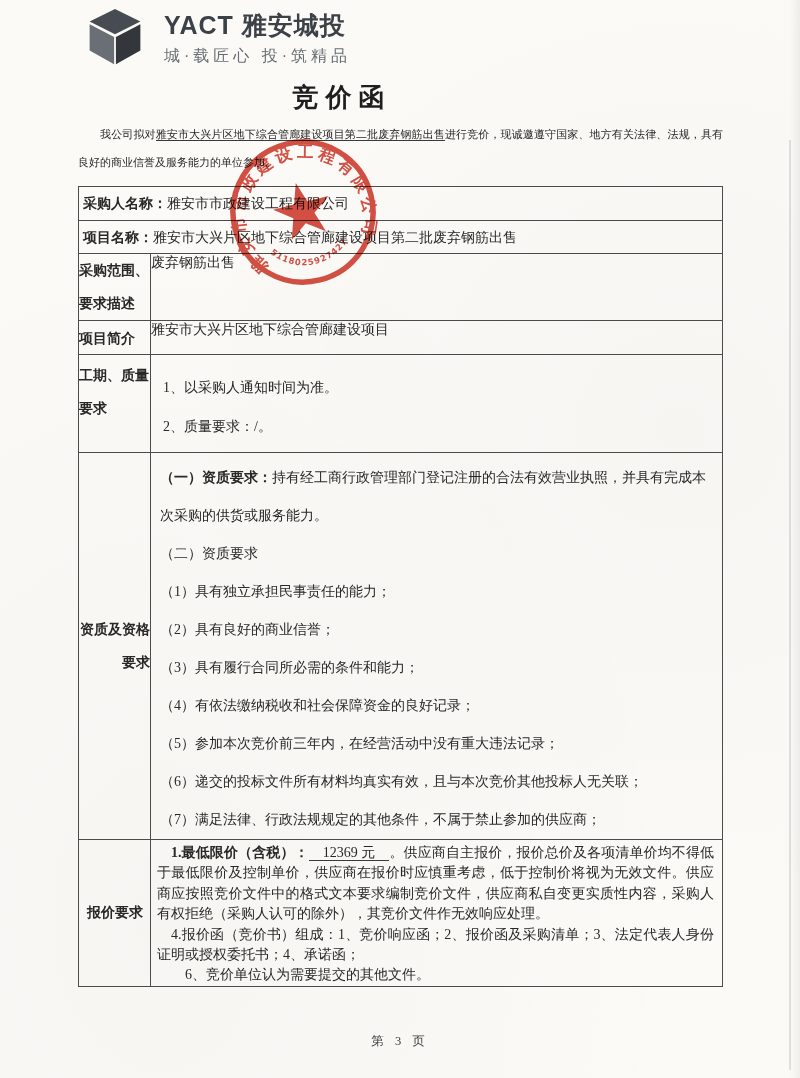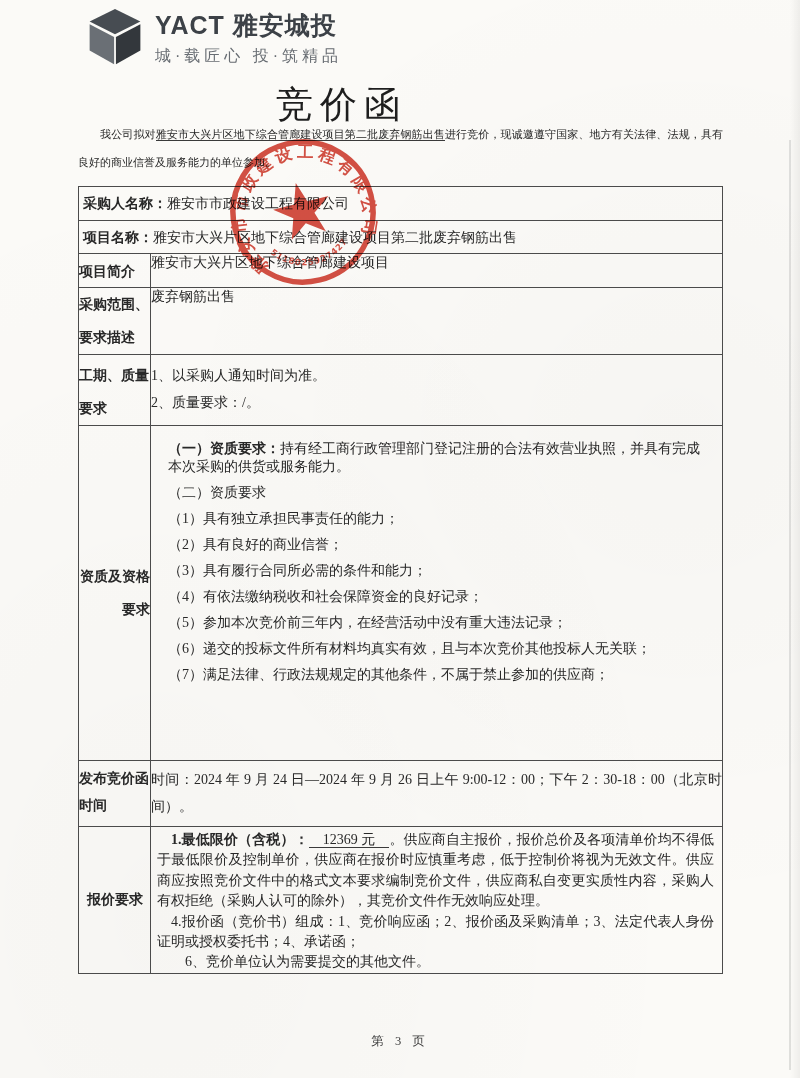--- a/index.html
+++ b/index.html
@@ -14,33 +14,33 @@
   .page{
     position:absolute;inset:0;
     background:
       radial-gradient(ellipse at 20% 85%, rgba(0,0,0,0.02), transparent 60%),
       radial-gradient(ellipse at 85% 40%, rgba(0,0,0,0.018), transparent 55%),
       #fbfaf7;
   }
   
   .logo{position:absolute;left:86px;top:8px;display:flex;align-items:flex-start;}
   .logo svg{display:block;}
-  .logo-text{margin-left:11px;padding-top:4px;}
+  .logo-text{margin-left:20px;padding-top:4px;}
   .brand{
     font-family:"Liberation Sans","DejaVu Sans",sans-serif;
     font-weight:bold;font-size:25px;color:#3c4147;letter-spacing:1px;line-height:1.1;
   }
   .tagline{
     font-family:"Liberation Sans","DejaVu Sans",sans-serif;
     font-size:16px;color:#686d73;letter-spacing:4px;margin-top:6px;
   }
   
   .doc-title{
     position:absolute;left:0;top:80px;width:684px;margin:0;
-    text-align:center;font-size:37px;font-weight:normal;letter-spacing:7px;color:#1e1e1e;
+    text-align:center;font-size:26px;font-weight:bold;letter-spacing:7px;color:#1e1e1e;
   }
   .intro{
     position:absolute;left:78px;top:121px;width:645px;margin:0;
     font-size:11px;line-height:27.5px;text-align:justify;text-indent:2em;color:#262626;
   }
   .u{border-bottom:1.3px solid #3a3a3a;}
   
   table.bid{
     position:absolute;left:78px;top:186px;width:644px;
     border-collapse:collapse;table-layout:fixed;
@@ -50,23 +50,23 @@
     border:1.2px solid #4b4b4b;
     vertical-align:top;
     padding:0;
     overflow:hidden;
   }
   .lab{font-weight:bold;}
   td.labcell{font-weight:bold;padding:5px 1px 0 2px;line-height:33px;}
   td.val{padding:6px 8px 0 8px;}
   .inline-row{padding:6px 6px 0 4px !important;line-height:22px;}
   .mid{vertical-align:middle !important;padding-top:0 !important;}
-  .q{margin:8px;line-height:18px;}
+  .q{margin:0;line-height:38px;}
   .qwrap{padding:6px 10px 0 9px !important;line-height:32.6px;}
-  .tight p{margin:0;}
+  .tight p{margin:12px;}
   .quote-cell{padding:3px 8px 0 6px !important;font-size:14px;line-height:20.4px;text-align:justify;}
   .quote-cell p{margin:0;}
   .ind1{text-indent:1em;}
   .ind2{text-indent:2em;}
   .price-u{border-bottom:1.3px solid #3a3a3a;padding:0 14px;}
   
   .stamp{
     position:absolute;left:203px;top:112px;width:200px;height:200px;
     mix-blend-mode:multiply;opacity:.88;pointer-events:none;
   }
@@ -116,28 +116,28 @@
     <tbody>
         <tr style="height:34px">
       <td colspan="4" class="inline-row"><span class="lab">采购人名称：</span><span>雅安市市政建设工程有限公司</span></td>
     </tr>
 
     <tr style="height:33px">
       <td colspan="4" class="inline-row"><span class="lab">项目名称：</span><span>雅安市大兴片区地下综合管廊建设项目第二批废弃钢筋出售</span></td>
     </tr>
 
 
+    <tr style="height:67px">
+      <td class="labcell">采购范围、要求描述</td>
+      <td colspan="3" class="val">废弃钢筋出售</td>
+    </tr>
+
     <tr style="height:34px">
       <td class="labcell" style="line-height:22px;padding-top:7px">项目简介</td>
       <td colspan="3" class="val">雅安市大兴片区地下综合管廊建设项目</td>
-    </tr>
-
-    <tr style="height:67px">
-      <td class="labcell">采购范围、要求描述</td>
-      <td colspan="3" class="val">废弃钢筋出售</td>
     </tr>
 
     <tr style="height:66px">
       <td class="labcell" style="text-align:left;padding-top:4px">工期、质量要求</td>
       <td colspan="3" class="val tight" style="line-height:27px;padding-top:7px">
         <p>1、以采购人通知时间为准。</p>
         <p>2、质量要求：/。</p>
       </td>
     </tr>
 
@@ -149,24 +149,20 @@
         <p class="q">（1）具有独立承担民事责任的能力；</p>
         <p class="q">（2）具有良好的商业信誉；</p>
         <p class="q">（3）具有履行合同所必需的条件和能力；</p>
         <p class="q">（4）有依法缴纳税收和社会保障资金的良好记录；</p>
         <p class="q">（5）参加本次竞价前三年内，在经营活动中没有重大违法记录；</p>
         <p class="q">（6）递交的投标文件所有材料均真实有效，且与本次竞价其他投标人无关联；</p>
         <p class="q">（7）满足法律、行政法规规定的其他条件，不属于禁止参加的供应商；</p>
       </td>
     </tr>
 
-    <tr style="height:66px">
-      <td class="labcell" style="line-height:27px;padding-top:4px">发布竞价函时间</td>
-      <td colspan="3" class="val" style="line-height:27px;padding-top:5px;text-align:justify">时间：2024 年 9 月 24 日—2024 年 9 月 26 日上午 9:00-12：00；下午 2：30-18：00（北京时间）。</td>
-    </tr>
 
     <tr style="height:128px">
       <td class="labcell mid" style="line-height:20px;padding-left:8px">报价要求</td>
       <td colspan="3" class="quote-cell">
         <p class="ind1"><b>1.最低限价（含税）：</b><span class="price-u">12369 元</span><span>。供应商自主报价，报价总价及各项清单价均不得低于最低限价及控制单价，供应商在报价时应慎重考虑，低于控制价将视为无效文件。供应商应按照竞价文件中的格式文本要求编制竞价文件，供应商私自变更实质性内容，采购人有权拒绝（采购人认可的除外），其竞价文件作无效响应处理。</span></p>
         <p class="ind1">4.报价函（竞价书）组成：1、竞价响应函；2、报价函及采购清单；3、法定代表人身份证明或授权委托书；4、承诺函；</p>
         <p class="ind2">6、竞价单位认为需要提交的其他文件。</p>
       </td>
     </tr>
   </tbody>

